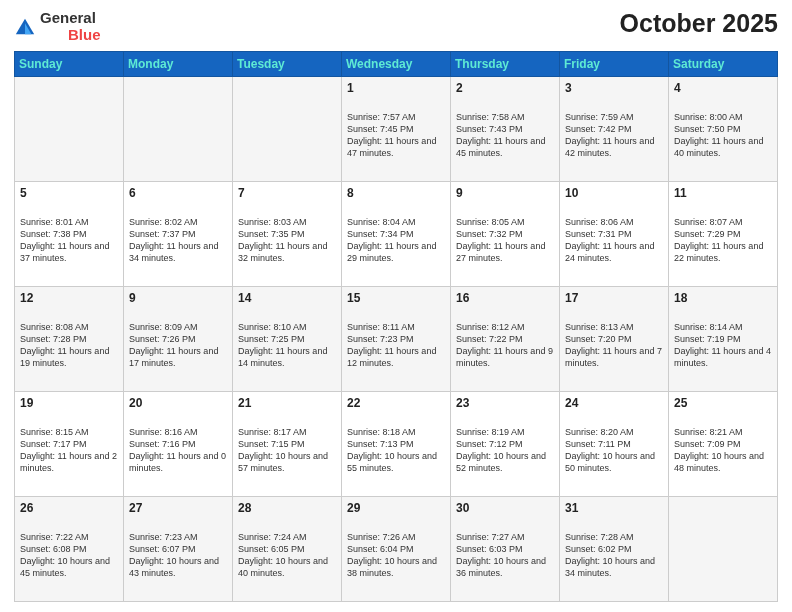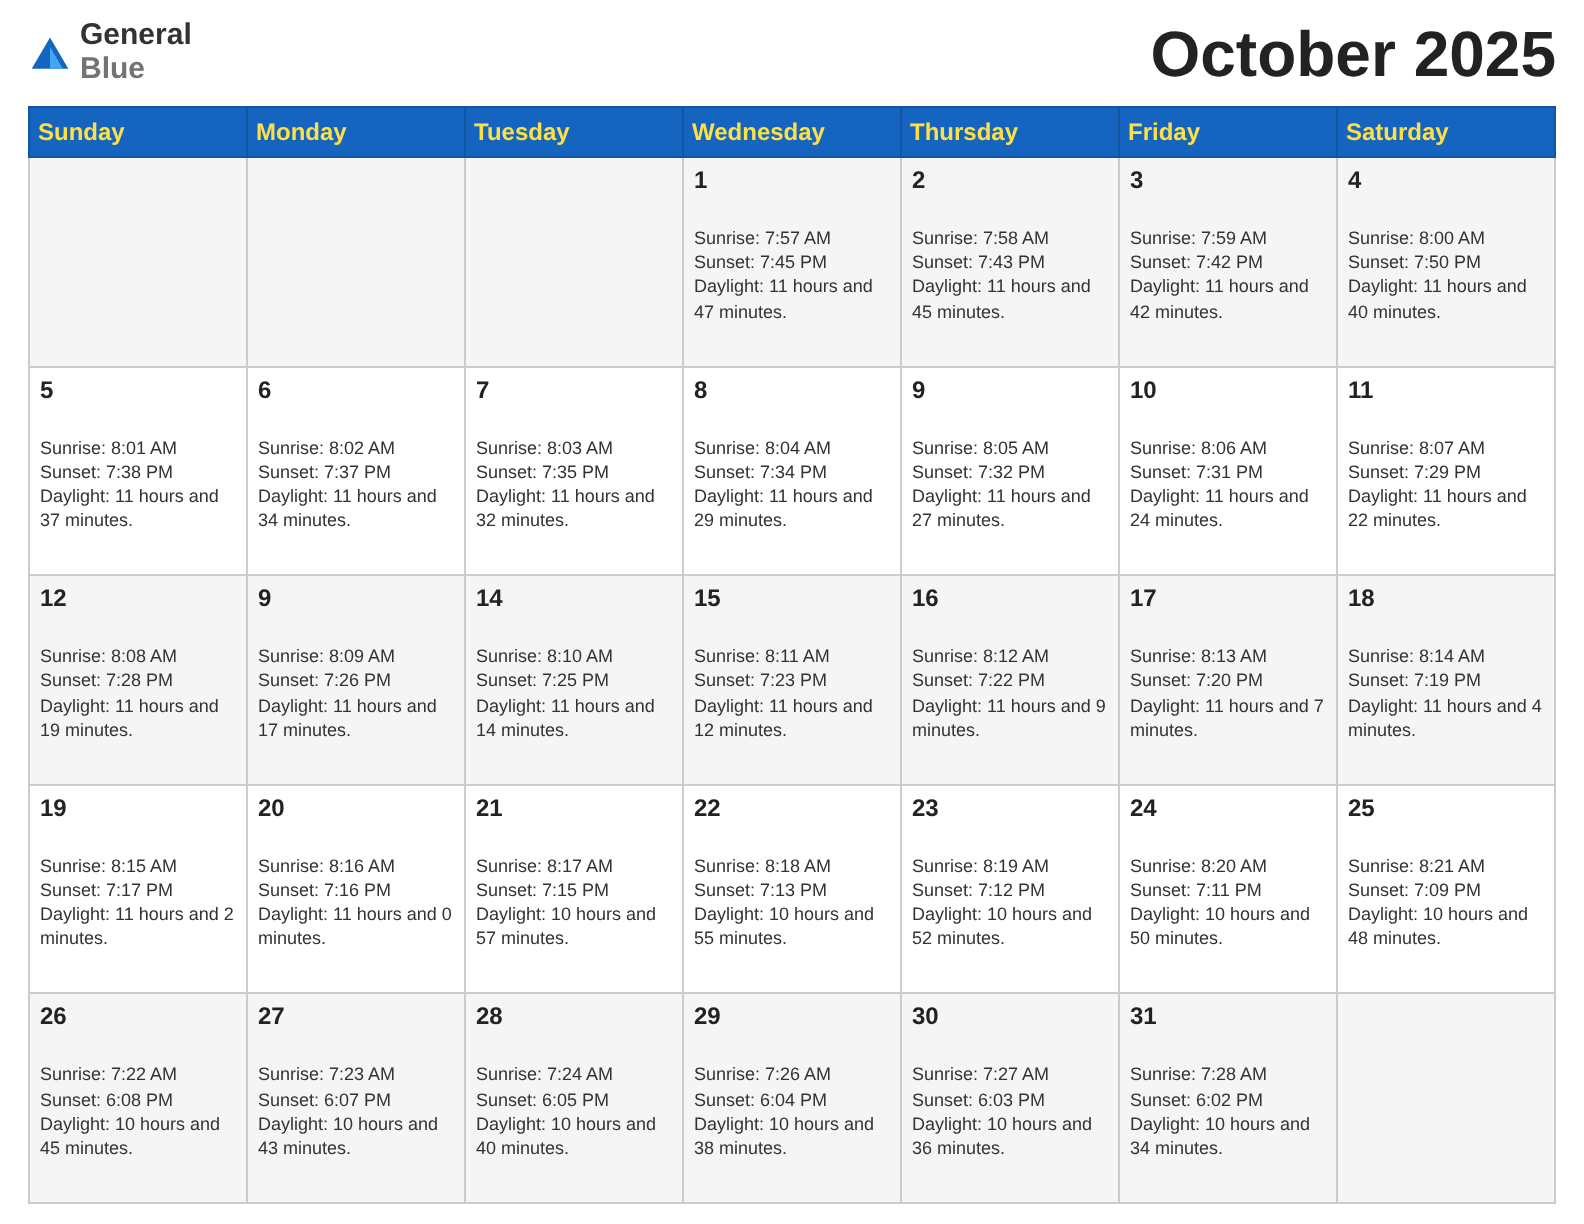--- a/index.html
+++ b/index.html
@@ -27,48 +27,48 @@
       display: flex;
       align-items: center;
       gap: 4px;
     }
     .logo-text {
       font-size: 15px;
       font-weight: bold;
       line-height: 1.1;
     }
     .logo-general { color: #333; }
-    .logo-blue { color: #737373; }
+    .logo-blue { color: #ef4444; margin-left: 28px; }
     .logo-icon {
       width: 22px;
       height: 22px;
     }
     .title-block {
       text-align: right;
     }
     .month-title {
-      font-size: 32px;
+      font-size: 25px;
       font-weight: bold;
       color: #222;
       line-height: 1.1;
     }
     .location {
       font-size: 14px;
       color: #444;
     }
     .calendar {
       flex: 1;
       border: 1px solid #ccc;
       border-collapse: collapse;
       width: 100%;
       table-layout: fixed;
     }
     .calendar thead tr th {
       background-color: #1565C0;
-      color: #fde047;
+      color: #5eead4;
       font-size: 12px;
       font-weight: bold;
       padding: 5px 4px;
       text-align: left;
       border: 1px solid #1255a0;
     }
     .calendar tbody tr td {
       border: 1px solid #ccc;
       vertical-align: top;
       padding: 4px 5px;

